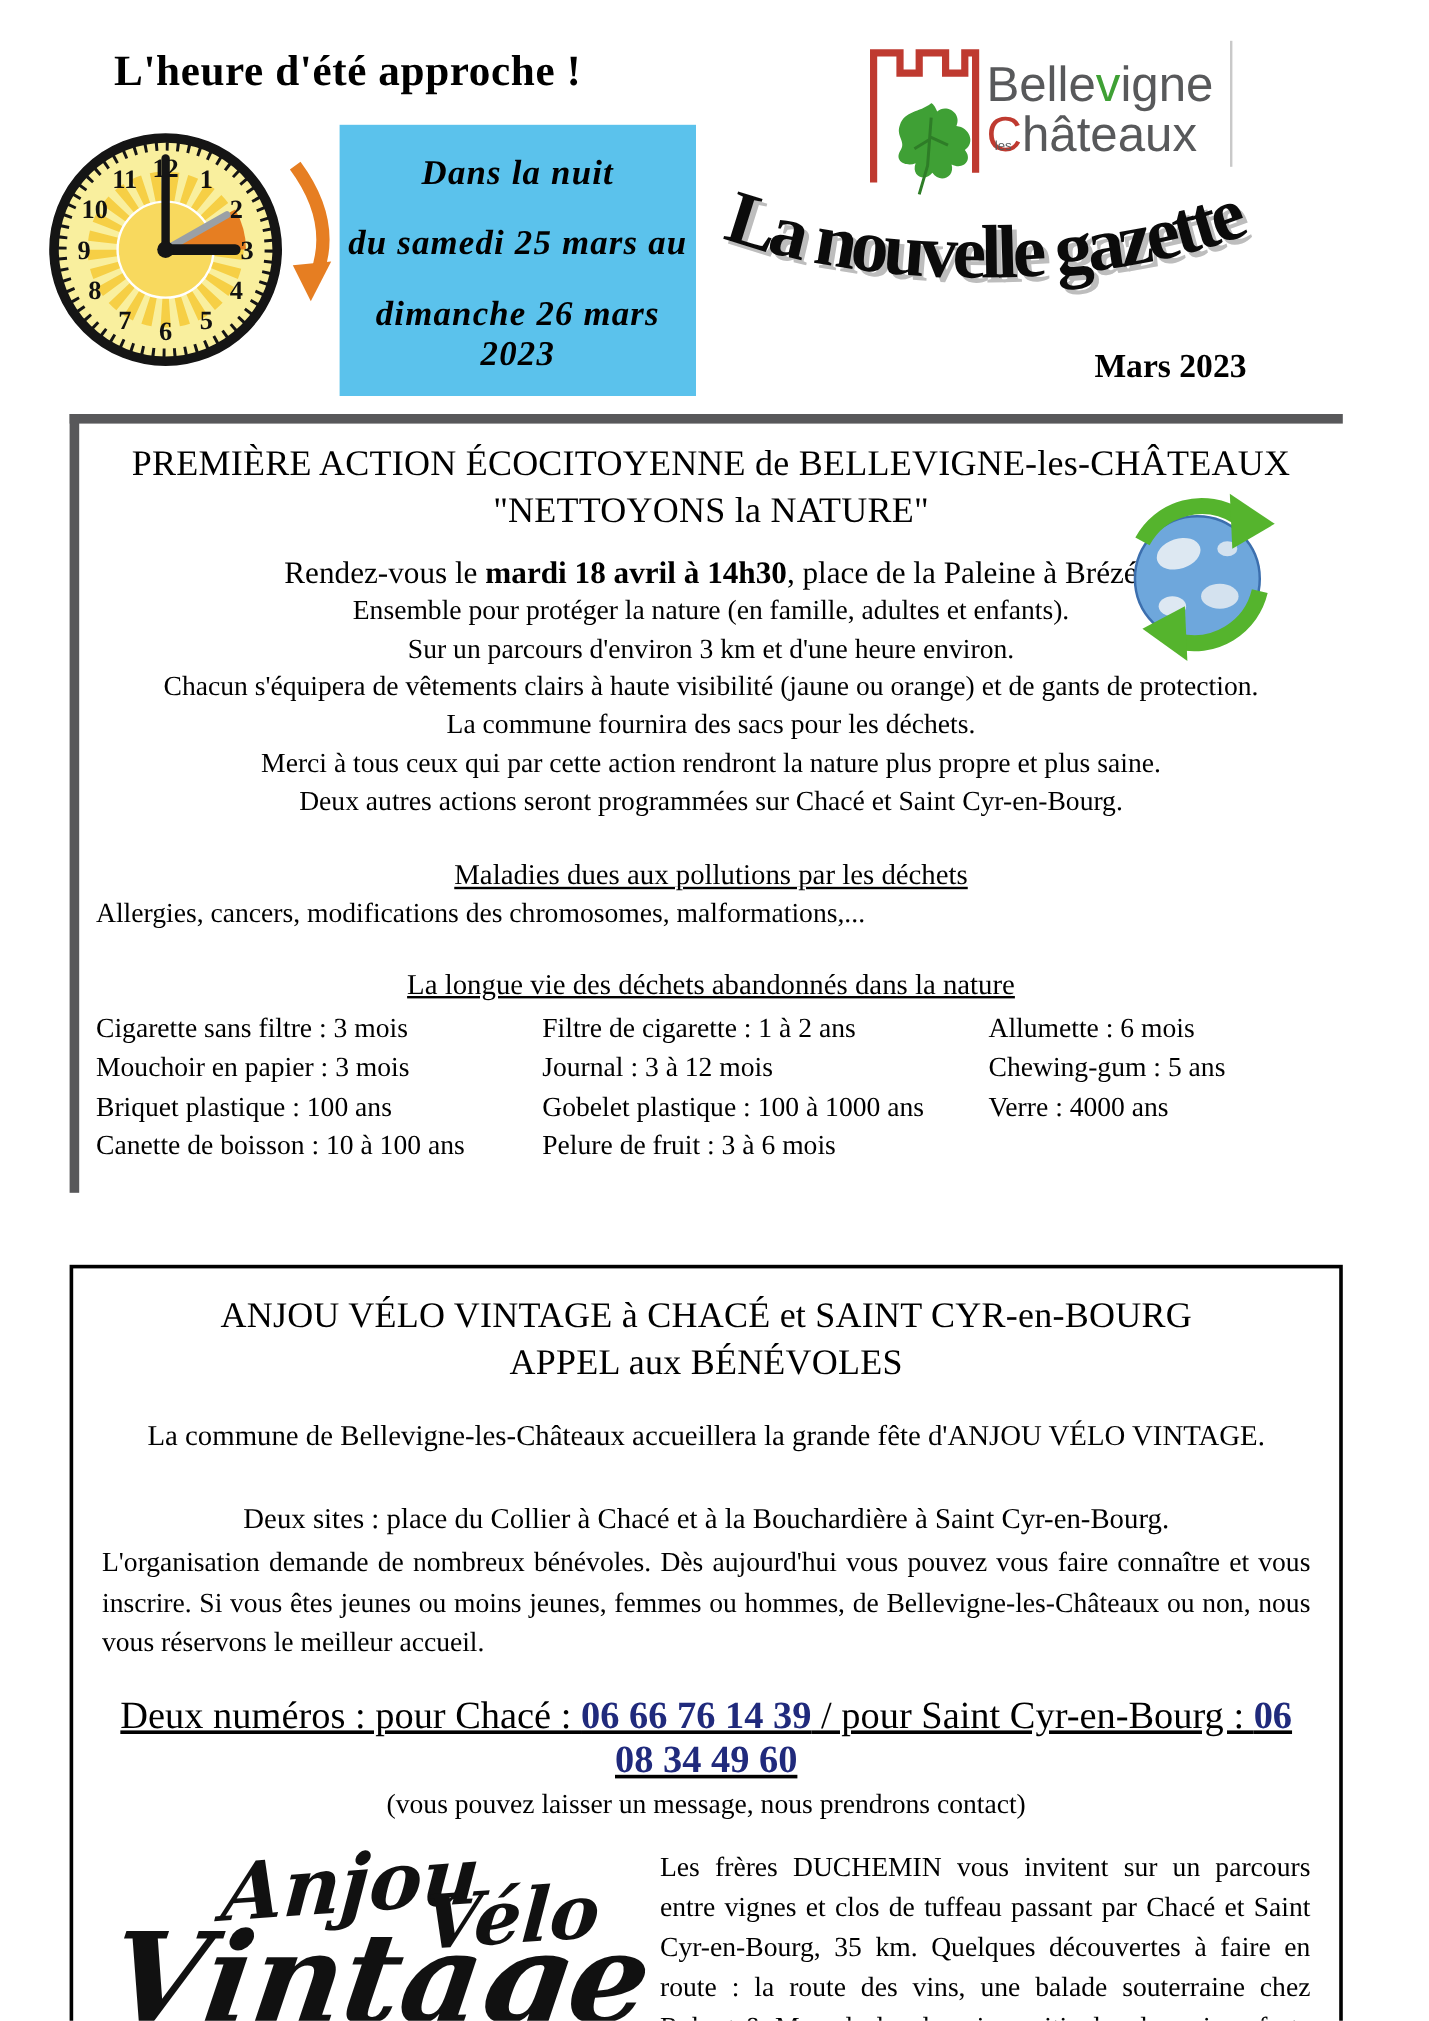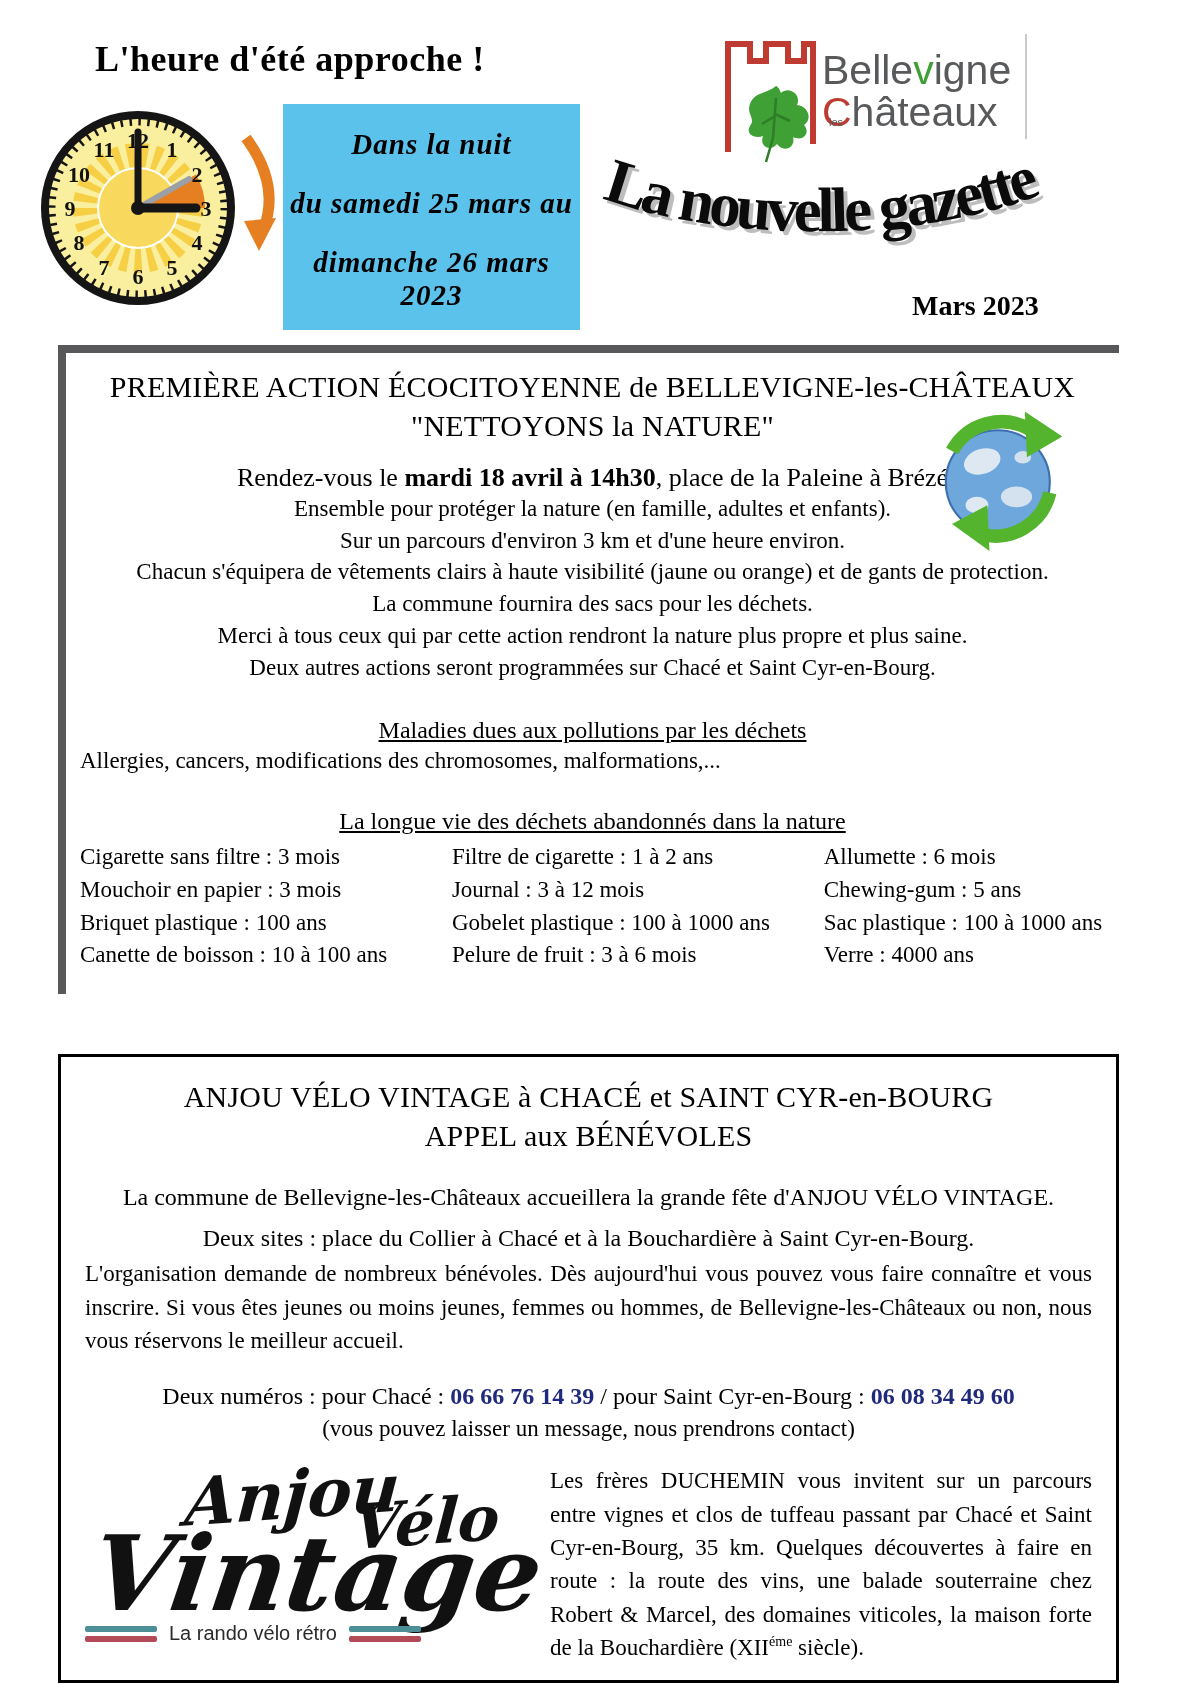--- a/index.html
+++ b/index.html
@@ -42,21 +42,21 @@
   .durees-col{box-sizing:border-box;}
   .durees-col.c1{width:36%;}
   .durees-col.c2{width:36%;}
   .durees-col.c3{width:28%;}
   .recycle-earth{position:absolute;right:48px;top:44px;width:136px;height:156px;}
   .velo-box{
     margin-top:60px;border:3px solid #000;padding:20px 24px 16px 24px;
     text-align:center;box-sizing:border-box;
   }
   .justified{ text-align:justify;font-size:23px;line-height:1.45;margin-top:2px;}
-  .phones{font-size:24px;margin-top:26px;}
+  .phones{font-size:32px;margin-top:26px;text-decoration:underline;}
   .phone-number{color:#202a7c;font-weight:bold;}
   .message-note{font-size:23px;margin-top:6px;}
   .velo-bottom{display:flex;margin-top:22px;align-items:flex-start;}
   .avv-logo{width:455px;height:195px;position:relative;flex:none;}
   .avv-script{font-family:"DejaVu Serif","Liberation Serif",serif;font-style:italic;font-weight:bold;color:#111;}
   .avv-anjou{position:absolute;left:100px;top:-8px;font-size:66px;transform:rotate(-4deg) skewX(-8deg);}
   .avv-velo{position:absolute;left:268px;top:22px;font-size:62px;transform:rotate(-4deg) skewX(-8deg);}
   .avv-vintage{position:absolute;left:8px;top:48px;font-size:104px;transform:skewX(-8deg);}
   .avv-tagrow{position:absolute;left:0px;top:158px;width:440px;display:flex;align-items:center;gap:12px;}
   .stripes{display:flex;flex-direction:column;gap:4px;width:72px;flex:none;}
@@ -190,32 +190,31 @@
       </div>
       <div class="durees-col c2">
         <div>Filtre de cigarette : 1 à 2 ans</div>
         <div>Journal : 3 à 12 mois</div>
         <div>Gobelet plastique : 100 à 1000 ans</div>
         <div>Pelure de fruit : 3 à 6 mois</div>
       </div>
       <div class="durees-col c3">
         <div>Allumette : 6 mois</div>
         <div>Chewing-gum : 5 ans</div>
-        <div>Sac plastique : 100 à 1000 ans</div>
         <div>Verre : 4000 ans</div>
       </div>
     </div>
   </div>
 
   <div class="velo-box">
     <div class="section-title">ANJOU VÉLO VINTAGE à CHACÉ et SAINT CYR-en-BOURG</div>
     <div class="section-title">APPEL aux BÉNÉVOLES</div>
 
     <div class="info-line" style="margin-top:26px;font-size:24px;">La commune de Bellevigne-les-Châteaux accueillera la grande fête d'ANJOU VÉLO VINTAGE.</div>
-    <div class="info-line" style="margin-top:8px;font-size:24px;">Deux sites : place du Collier à Chacé et à la Bouchardière à Saint Cyr-en-Bourg.</div>
+    <div class="info-line" style="margin-top:36px;font-size:24px;">Deux sites : place du Collier à Chacé et à la Bouchardière à Saint Cyr-en-Bourg.</div>
     <div class="justified">L'organisation demande de nombreux  bénévoles. Dès aujourd'hui vous pouvez vous faire connaître et vous inscrire. Si vous êtes jeunes ou moins jeunes, femmes ou hommes, de Bellevigne-les-Châteaux ou non, nous vous réservons le meilleur accueil.</div>
 
     <div class="phones"><span>Deux numéros : pour Chacé : </span><span class="phone-number">06 66 76 14 39</span><span> / pour Saint Cyr-en-Bourg : </span><span class="phone-number">06 08 34 49 60</span></div>
     <div class="message-note">(vous pouvez laisser un message, nous prendrons contact)</div>
 
     <div class="velo-bottom">
 
       <div class="avv-logo">
         <div class="avv-script avv-anjou">Anjou</div>
         <div class="avv-script avv-velo">Vélo</div>

